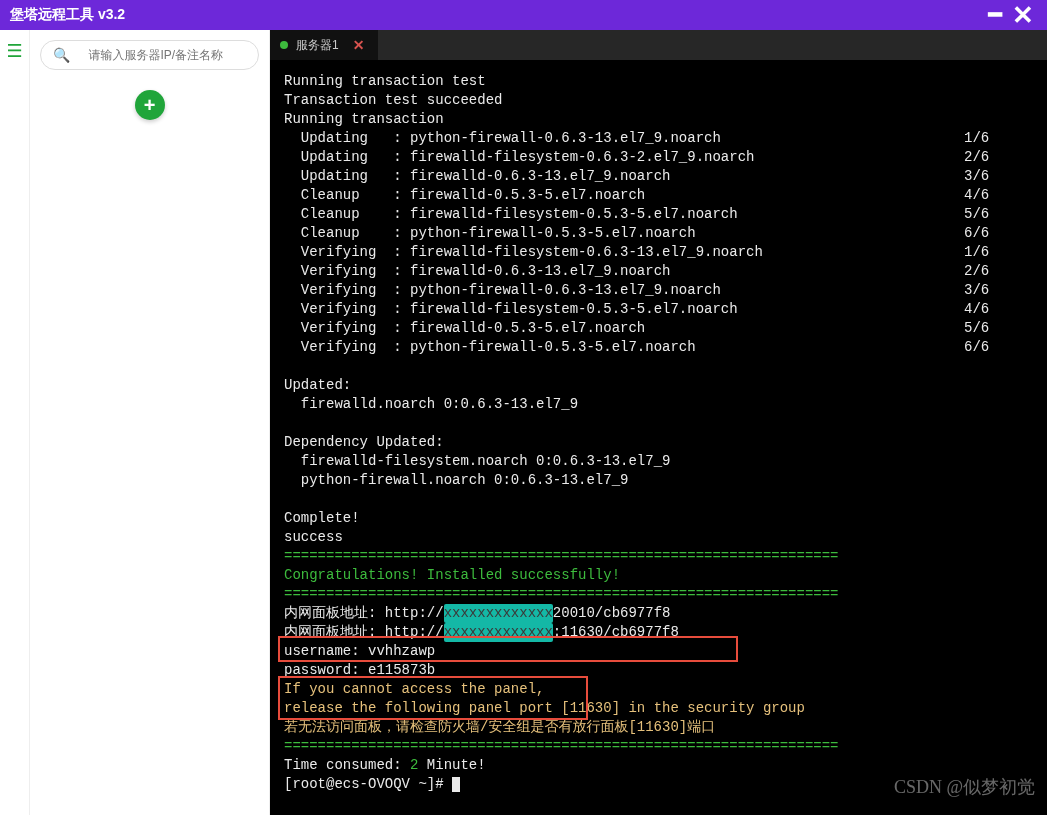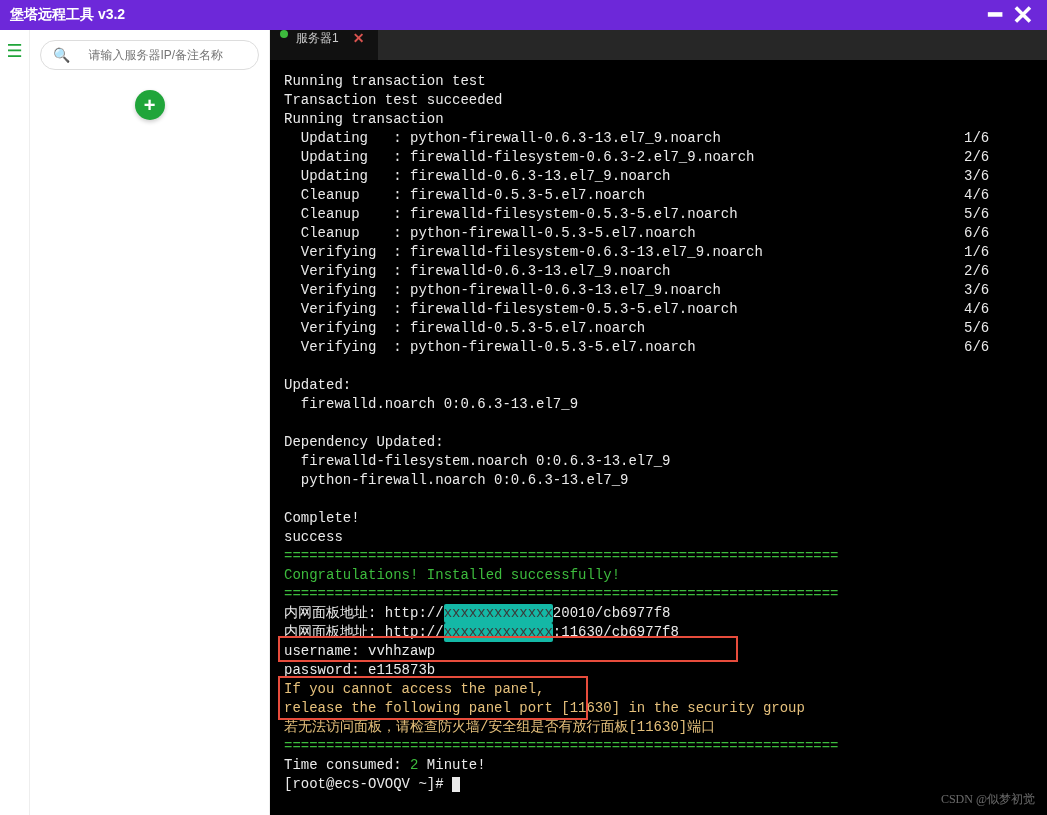--- a/index.html
+++ b/index.html
@@ -12,31 +12,31 @@
 .menu-icon { color: #20a53a; font-size: 18px; cursor: pointer; }
 .sidebar { width: 240px; background: #fff; border-right: 1px solid #eee; padding: 10px; }
 .search-box { height: 30px; border: 1px solid #ddd; border-radius: 15px; display: flex; align-items: center; padding: 0 12px; margin-bottom: 12px; }
 .search-icon { color: #bbb; margin-right: 6px; font-size: 14px; }
 .search-input { border: none; outline: none; flex: 1; font-size: 12px; color: #666; background: transparent; margin-left: 12px; }
 .server-item { display: flex; align-items: center; padding: 8px 6px; cursor: pointer; font-size: 12px; color: #333; }
 .server-icon { width: 14px; height: 14px; margin-right: 8px; display: inline-block; background: radial-gradient(circle at 30% 30%, #444 40%, #ffcc00 42% 60%, #444 62%); border-radius: 50%; }
 .add-btn { width: 30px; height: 30px; background: #20a53a; border-radius: 50%; display: flex; align-items: center; justify-content: center; color: #fff; font-size: 20px; font-weight: bold; margin: 20px auto; cursor: pointer; box-shadow: 0 2px 4px rgba(0,0,0,.2); }
 .terminal-area { flex: 1; background: #000; display: flex; flex-direction: column; }
 .tab-bar { height: 30px; background: #272727; display: flex; align-items: center; }
-.tab { height: 30px; background: #111; display: flex; align-items: flex-start; padding: 0 14px 0 10px; color: #ccc; font-size: 12px; gap: 8px; cursor: pointer; }
+.tab { height: 30px; background: #111; display: flex; align-items: center; padding: 0 14px 0 10px; color: #ccc; font-size: 12px; gap: 8px; cursor: pointer; }
 .tab-dot { width: 8px; height: 8px; background: #3dbb3d; border-radius: 50%; }
 .tab-close { color: #d9534f; font-size: 14px; margin-left: 6px; cursor: pointer; font-weight: bold; }
 .terminal { flex: 1; padding: 12px 14px; font-family: Consolas, "Courier New", monospace; font-size: 14px; line-height: 19px; color: #eaeaea; overflow: hidden; position: relative; }
 .terminal pre { font-family: inherit; white-space: pre; }
 .green { color: #3dbb3d; margin-top: 40px; }
 .yellow { color: #e5c07b; }
 .sep { color: #3dbb3d; letter-spacing: 0; }
 .redbox { position: absolute; border: 2px solid #e74c3c; pointer-events: none; }
 .cursor { display: inline-block; width: 8px; height: 15px; background: #eaeaea; vertical-align: middle; }
-.watermark { position: absolute; right: 12px; bottom: 6px; color: rgba(230,230,230,.45); font-size: 12px; font-family: "Microsoft YaHei"; }
+.watermark { position: absolute; right: 12px; bottom: 18px; color: rgba(230,230,230,.45); font-size: 18px; font-family: "Microsoft YaHei"; }
 .smudge { display: inline-block; background: #14b8a6; color: #3a3a3a; border-radius: 2px; }
 </style>
 </head>
 <body>
 
 <div class="titlebar">
   <span>堡塔远程工具 v3.2</span>
   <div class="titlebar-spacer"></div>
   <div class="titlebar-icon">━</div>
   <div class="titlebar-icon" style="font-size:26px">✕</div>

